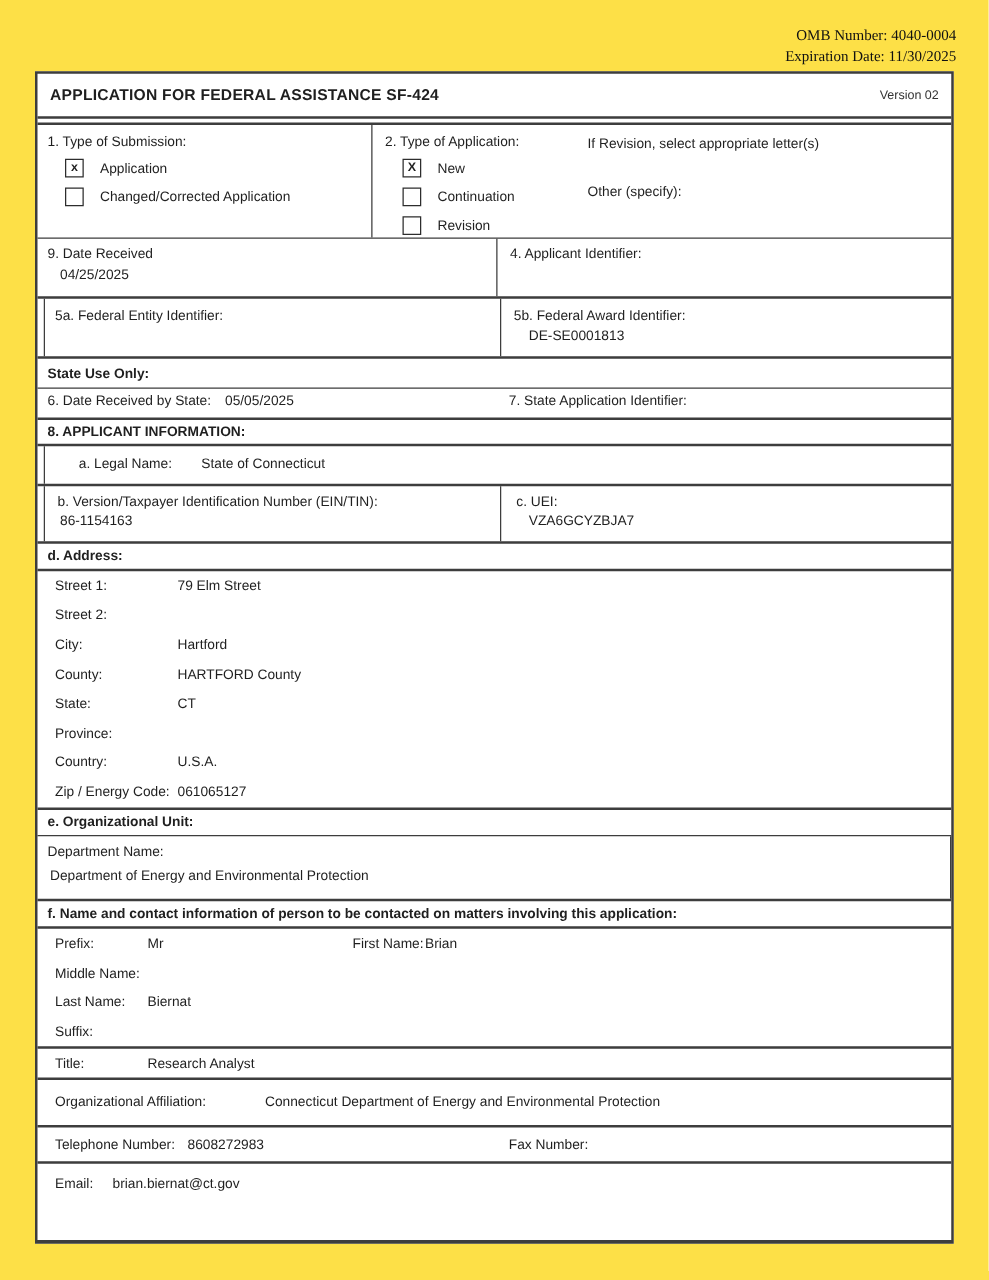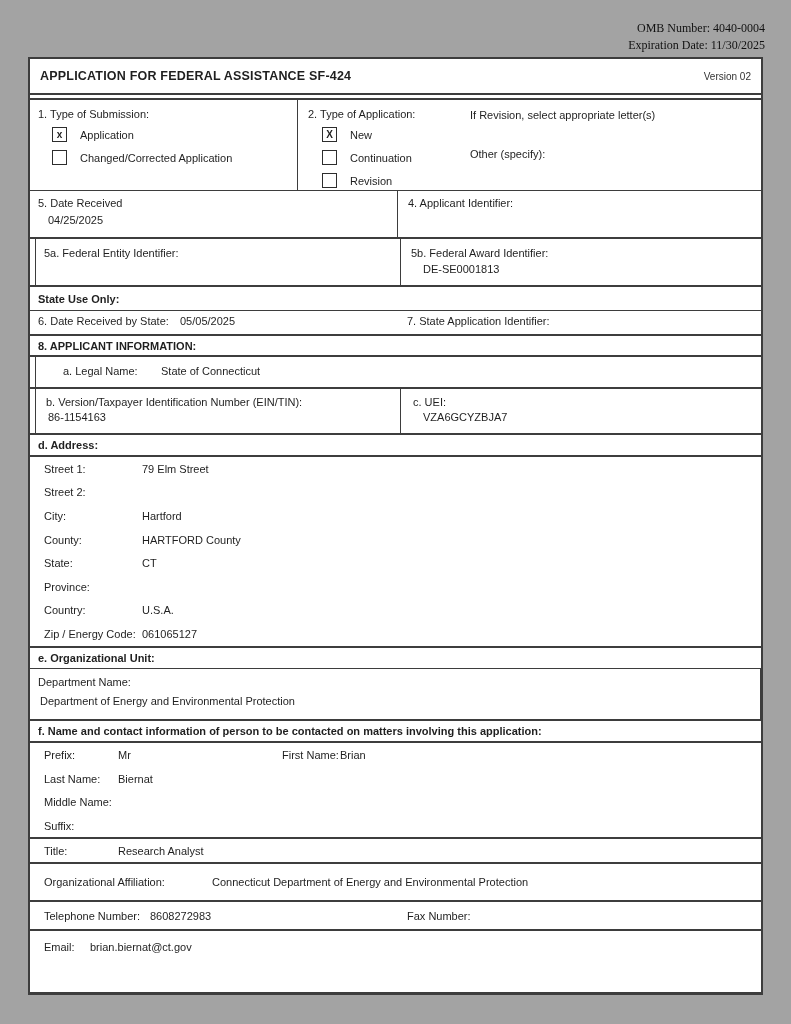--- a/index.html
+++ b/index.html
@@ -1,20 +1,20 @@
 <!DOCTYPE html>
 <html><head>
 <meta charset="utf-8">
 <style>
   * { box-sizing: border-box; margin: 0; padding: 0; }
   html,body { background:#ffffff; }
   .page {
     position: relative;
     width: 791px; height: 1024px;
-    background: #a3a3a3;
+    background: #fde047;
     font-family: "Liberation Sans", sans-serif;
     font-size: 11px;
     color: #1f1f1f;
     overflow: hidden;
   }
   .omb {
     position: absolute; top: 20px; right: 26px;
     text-align: right;
     font-family: "Liberation Serif", serif;
     font-size: 12px; line-height: 1.45; color:#111;
@@ -160,21 +160,21 @@
           <span class="cb"></span>
           <span class="cblabel">Revision</span>
         </div>
         <div class="revnote">If Revision, select appropriate letter(s)</div>
         <div class="othernote">Other (specify):</div>
       </div>
     </div>
 
     <div class="row rB bt1 flex">
       <div class="cB1">
-        <div>5. Date Received</div>
+        <div>9. Date Received</div>
         <div class="val-under">04/25/2025</div>
       </div>
       <div class="cB2">
         <div>4. Applicant Identifier:</div>
         <div class="val-under"></div>
       </div>
     </div>
 
     <div class="row rC bt2">
       <div class="rCinner">
@@ -277,26 +277,26 @@
     </div>
 
     <div class="row contact">
       <div class="crow first">
         <span class="clabel">Prefix:</span>
         <span class="cvalue">Mr</span>
         <span class="fnlabel">First Name:</span>
         <span class="fnvalue">Brian</span>
       </div>
       <div class="crow">
+        <span class="clabel" style="width:90px;">Middle Name:</span>
+        <span class="cvalue"></span>
+      </div>
+      <div class="crow">
         <span class="clabel">Last Name:</span>
         <span class="cvalue">Biernat</span>
-      </div>
-      <div class="crow">
-        <span class="clabel" style="width:90px;">Middle Name:</span>
-        <span class="cvalue"></span>
       </div>
       <div class="crow">
         <span class="clabel">Suffix:</span>
         <span class="cvalue"></span>
       </div>
     </div>
 
     <div class="row rTitle bt2 bb2">
       <span class="clabel">Title:</span>
       <span class="cvalue">Research Analyst</span>

